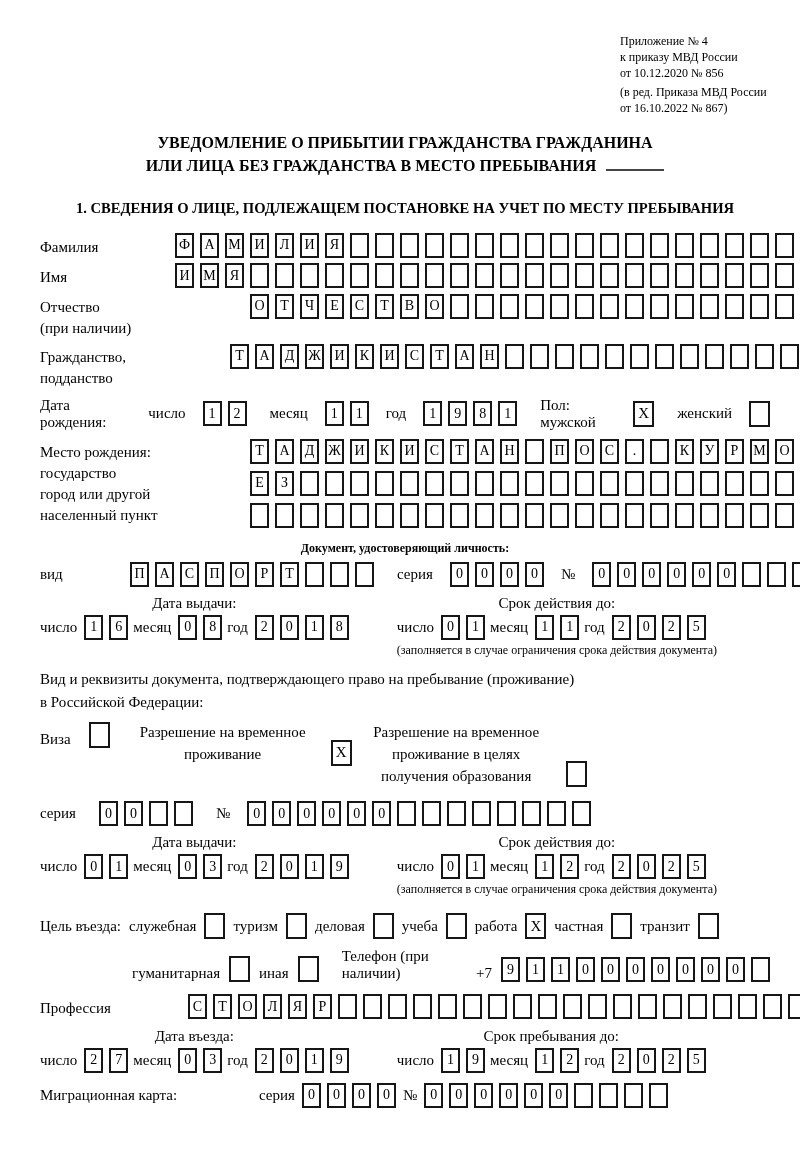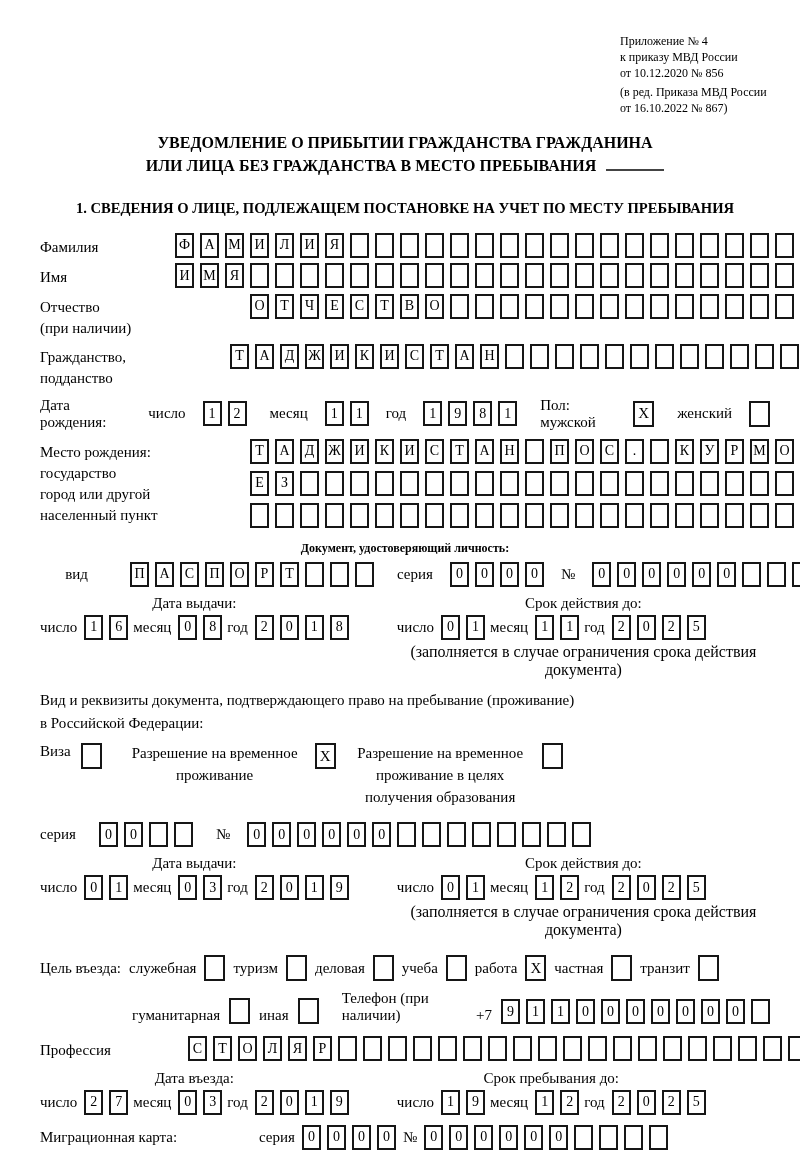--- a/index.html
+++ b/index.html
@@ -17,21 +17,21 @@
 
   .title { text-align: center; font-weight: bold; font-size: 16px; line-height: 1.45; margin-top: 14px; }
   .uline { display: inline-block; width: 58px; border-bottom: 2px solid #444; margin-left: 10px; vertical-align: baseline; height: 14px; }
 
   .sec { text-align: center; font-weight: bold; font-size: 14.6px; margin-top: 22px; margin-bottom: 16px; }
 
   .row { display: flex; align-items: flex-start; margin-bottom: 5px; gap: 45px; }
   .lab { font-size: 15px; line-height: 1.5; flex: 0 0 auto; padding-top: 3px; }
   .lab div { line-height: 21px; }
   .w90 { width: 90px; } .w160 { width: 165px; } .w140 { width: 145px; }
-  .w65 { width: 73px; text-align: center; } .w100 { width: 103px; }
+  .w65 { width: 73px; } .w100 { width: 103px; }
 
   .boxes { display: flex; gap: 6px; flex-wrap: nowrap; }
   .cell {
     width: 19px; height: 25px; border: 2px solid #161616;
     display: inline-flex; align-items: center; justify-content: center;
     font-size: 14px; flex: 0 0 auto; background: #fff;
   }
   .boxcol .boxes { margin-bottom: 7px; }
 
   .cb {
@@ -44,26 +44,26 @@
   .inline .sp { margin-left: 6px; }
 
   .center-bold { text-align: center; font-weight: bold; font-size: 12px; margin: 6px 0 6px 0; }
 
   .datepair { display: flex; margin-top: 8px; }
   .dgroup { }
   .dg-left { margin-left: 0; margin-right: 48px; }
   .dhead { text-align: center; font-size: 15px; margin-bottom: 3px; }
   .dline { display: flex; align-items: center; gap: 5px; font-size: 15px; }
   .dline .dl { margin-right: 2px; }
-  .dnote { font-size: 16px; margin-top: 3px; text-align: center; }
+  .dnote { font-size: 12px; margin-top: 3px; text-align: center; }
 
   .para { font-size: 15px; line-height: 1.55; margin-top: 10px; }
 
   .permit-row { display: flex; align-items: flex-start; gap: 13px; margin-top: 8px; font-size: 15px; }
-  .permit-item { display: flex; align-items: flex-start; gap: 10px; }
+  .permit-item { display: flex; align-items: flex-end; gap: 18px; }
   .permit-text { text-align: center; line-height: 1.45; }
   .pt2 { width: 180px; } .pt3 { width: 183px; }
 
   .purpose { display: flex; align-items: center; gap: 8px; font-size: 15px; margin-top: 16px; flex-wrap: nowrap; }
   .purpose2 { display: flex; align-items: flex-end; gap: 9px; font-size: 15px; margin-top: 9px; margin-left: 92px; }
   .phone-lab { margin-left: 14px; }
   .pp { margin-left: 8px; font-size: 15px; }
 
   .mt8 { margin-top: 8px; } .mt12 { margin-top: 12px; } .mt14 { margin-top: 14px; }
 

